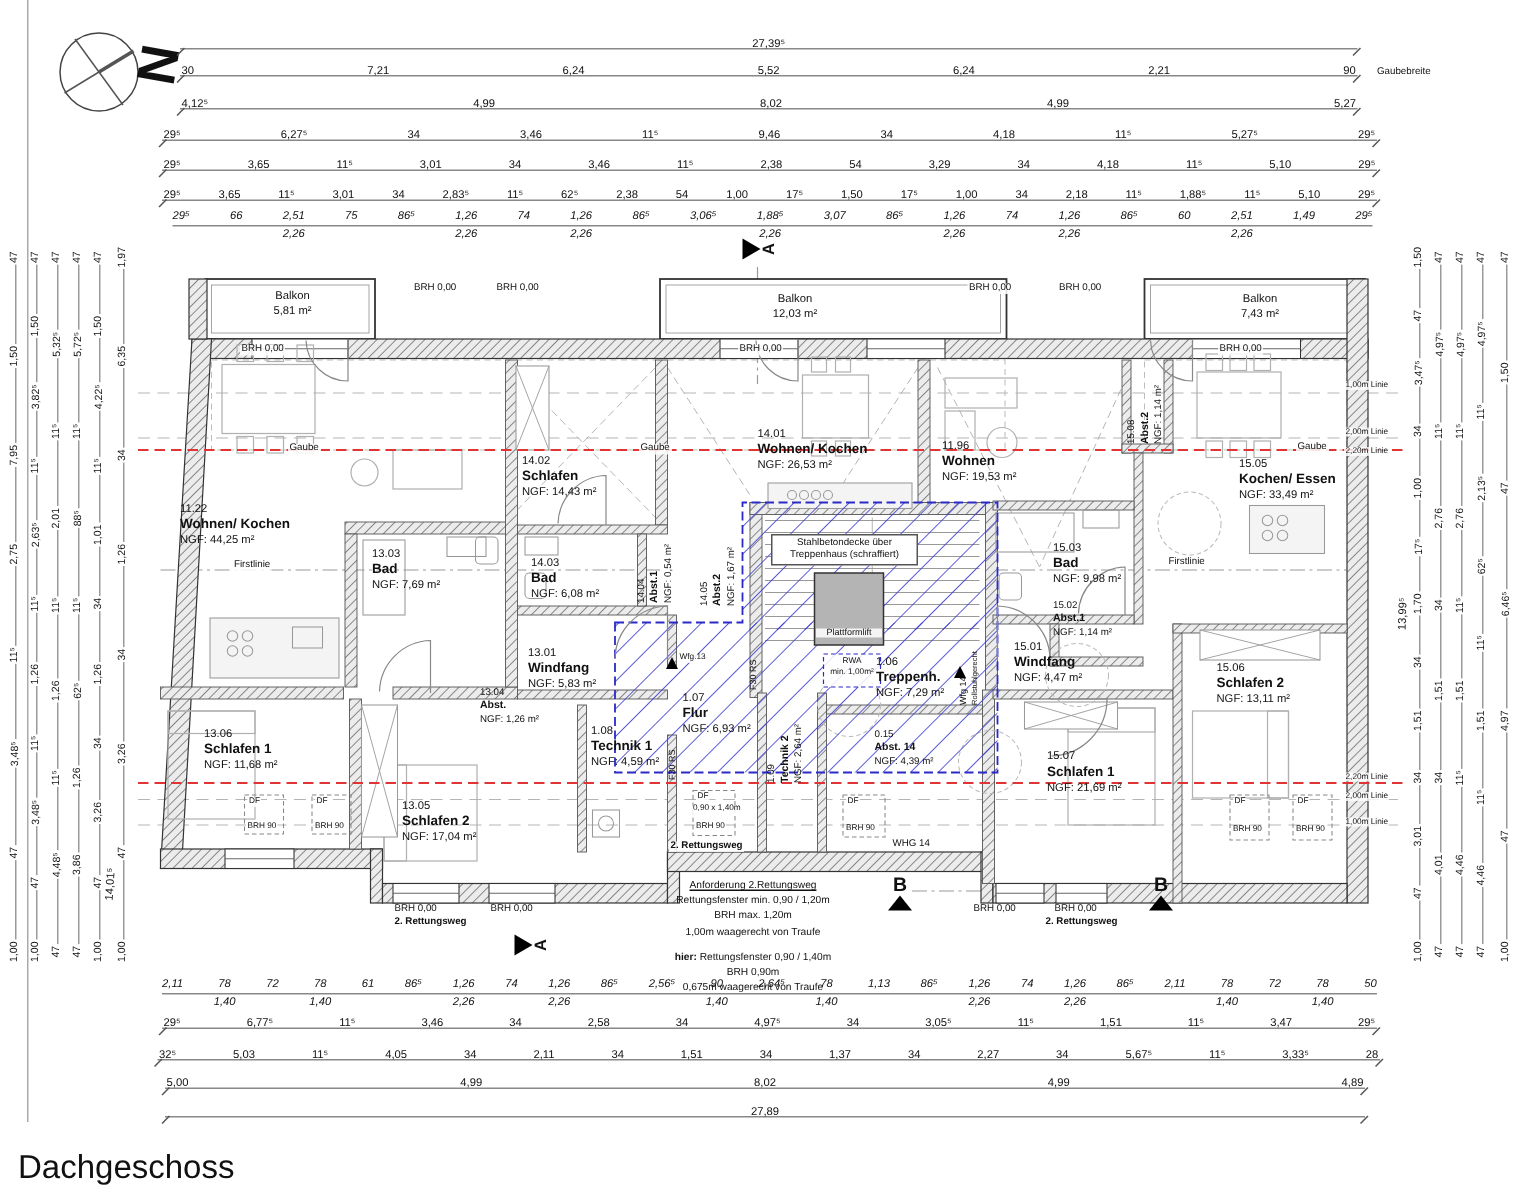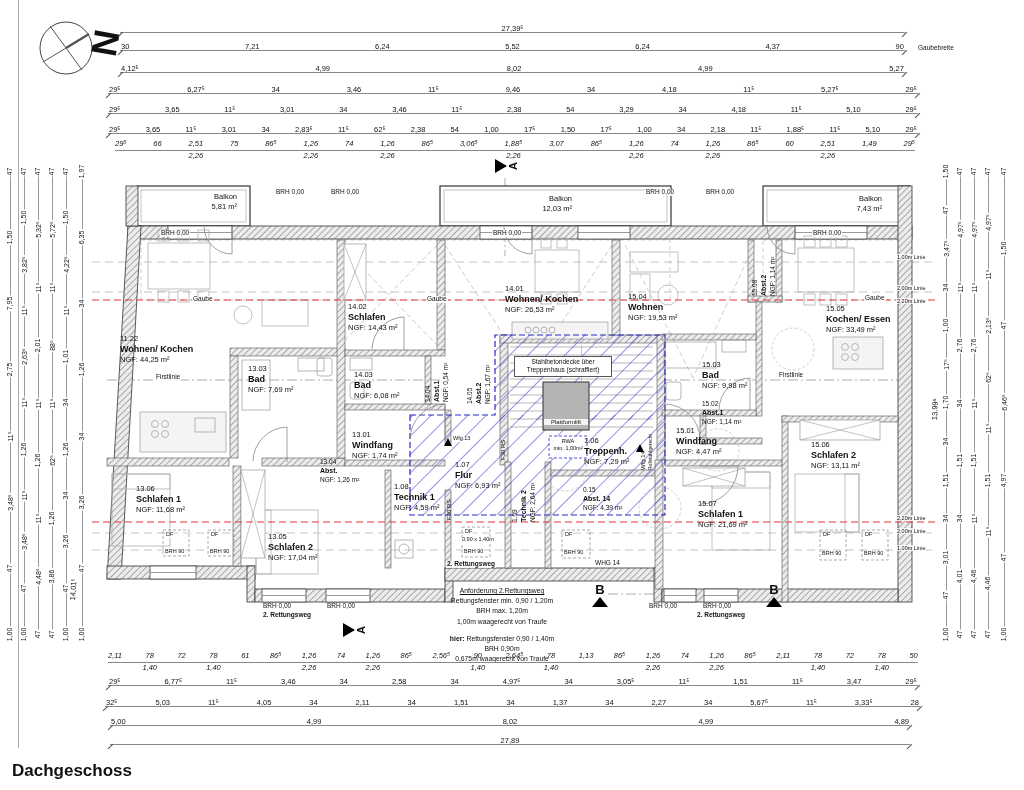--- a/index.html
+++ b/index.html
@@ -22,29 +22,29 @@
   .vdim{position:absolute;top:168px;width:12px;height:470px;display:flex;flex-direction:column;
         justify-content:space-between;align-items:center;font-size:7px;line-height:1;
         background:linear-gradient(#999,#999) center/1px 100% no-repeat;}
   .vdim span{transform:rotate(-90deg);white-space:nowrap;background:#fff;padding:0 1px;}
   
   .room{position:absolute;font-size:7.5px;line-height:1.3;white-space:nowrap;}
   .room .rname{font-weight:bold;font-size:9px;}
   .room.small{font-size:6.5px;}
   .room.small .rname{font-size:7px;}
   .room-v{transform:rotate(-90deg);transform-origin:top left;}
-  .blk{position:absolute;width:84px;text-align:right;font-size:7.5px;line-height:1.35;}
+  .blk{position:absolute;width:84px;text-align:center;font-size:7.5px;line-height:1.35;}
   .tag{position:absolute;font-size:6.5px;line-height:1;background:rgba(255,255,255,.85);padding:0 1px;white-space:nowrap;}
   .tag.tiny{font-size:5.5px;}
   .tag.bold{font-weight:bold;}
   .vtag{position:absolute;font-size:6px;line-height:1.2;transform:rotate(-90deg);transform-origin:top left;white-space:nowrap;}
   .note{position:absolute;left:408px;top:586px;width:188px;font-size:6.8px;line-height:1.5;text-align:center;}
   .note .u{text-decoration:underline;}
   .note b{font-weight:bold;}
-  .title{position:absolute;left:12px;top:750px;font-size:17px;font-weight:bold;}
+  .title{position:absolute;left:12px;top:750px;font-size:22px;font-weight:normal;}
   .tri-right{display:inline-block;width:0;height:0;border-top:7px solid transparent;
              border-bottom:7px solid transparent;border-left:12px solid #000;}
   .tri-up{display:inline-block;width:0;height:0;border-left:8px solid transparent;
           border-right:8px solid transparent;border-bottom:10px solid #000;}
   .secA{position:absolute;display:flex;align-items:center;gap:2px;}
   .secA .ltr{font-size:11px;font-weight:bold;transform:rotate(-90deg);}
   .secB{position:absolute;text-align:center;font-size:13px;font-weight:bold;line-height:1;}
   .nletter{position:absolute;left:92px;top:22px;font-size:36px;font-weight:bold;transform:rotate(100deg);}
   .gaublbl{position:absolute;font-size:6.5px;}
   .linie{position:absolute;font-size:5.5px;background:rgba(255,255,255,.8);padding:0 1px;white-space:nowrap;}
@@ -65,21 +65,21 @@
 
 <div class="dimrow" style="left:120px;top:21px;width:785px;justify-content:center">
     <span>27,39⁵</span>
   </div>
 <div class="dimrow" style="left:120px;top:39px;width:785px">
     <span>30</span>
     <span>7,21</span>
     <span>6,24</span>
     <span>5,52</span>
     <span>6,24</span>
-    <span>4,37</span>
+    <span>2,21</span>
     <span>90</span>
   </div>
 <span class="gaublbl" style="left:918px;top:44px">Gaubebreite</span>
 <div class="dimrow" style="left:120px;top:61px;width:785px">
     <span>4,12⁵</span>
     <span>4,99</span>
     <span>8,02</span>
     <span>4,99</span>
     <span>5,27</span>
   </div>
@@ -654,21 +654,21 @@
     <div>NGF: 26,53 m²</div>
   </div>
 <div class="room" style="left:354px;top:370px">
   <div>14.03</div>
     <div class="rname">Bad</div>
     <div>NGF: 6,08 m²</div>
   </div>
 <div class="room" style="left:352px;top:430px">
   <div>13.01</div>
     <div class="rname">Windfang</div>
-    <div>NGF: 1,74 m²</div>
+    <div>NGF: 5,83 m²</div>
   </div>
 <div class="room small" style="left:320px;top:458px">
   <div>13.04</div>
     <div class="rname">Abst.</div>
     <div>NGF: 1,26 m²</div>
   </div>
 <div class="room" style="left:136px;top:484px">
   <div>13.06</div>
     <div class="rname">Schlafen 1</div>
     <div>NGF: 11,68 m²</div>
@@ -707,21 +707,21 @@
   <div>15.02</div>
     <div class="rname">Abst.1</div>
     <div>NGF: 1,14 m²</div>
   </div>
 <div class="room" style="left:702px;top:360px">
   <div>15.03</div>
     <div class="rname">Bad</div>
     <div>NGF: 9,98 m²</div>
   </div>
 <div class="room" style="left:628px;top:292px">
-  <div>15.04</div>
+  <div>11.96</div>
     <div class="rname">Wohnen</div>
     <div>NGF: 19,53 m²</div>
   </div>
 <div class="room" style="left:826px;top:304px">
   <div>15.05</div>
     <div class="rname">Kochen/ Essen</div>
     <div>NGF: 33,49 m²</div>
   </div>
 <div class="room" style="left:811px;top:440px">
   <div>15.06</div>

